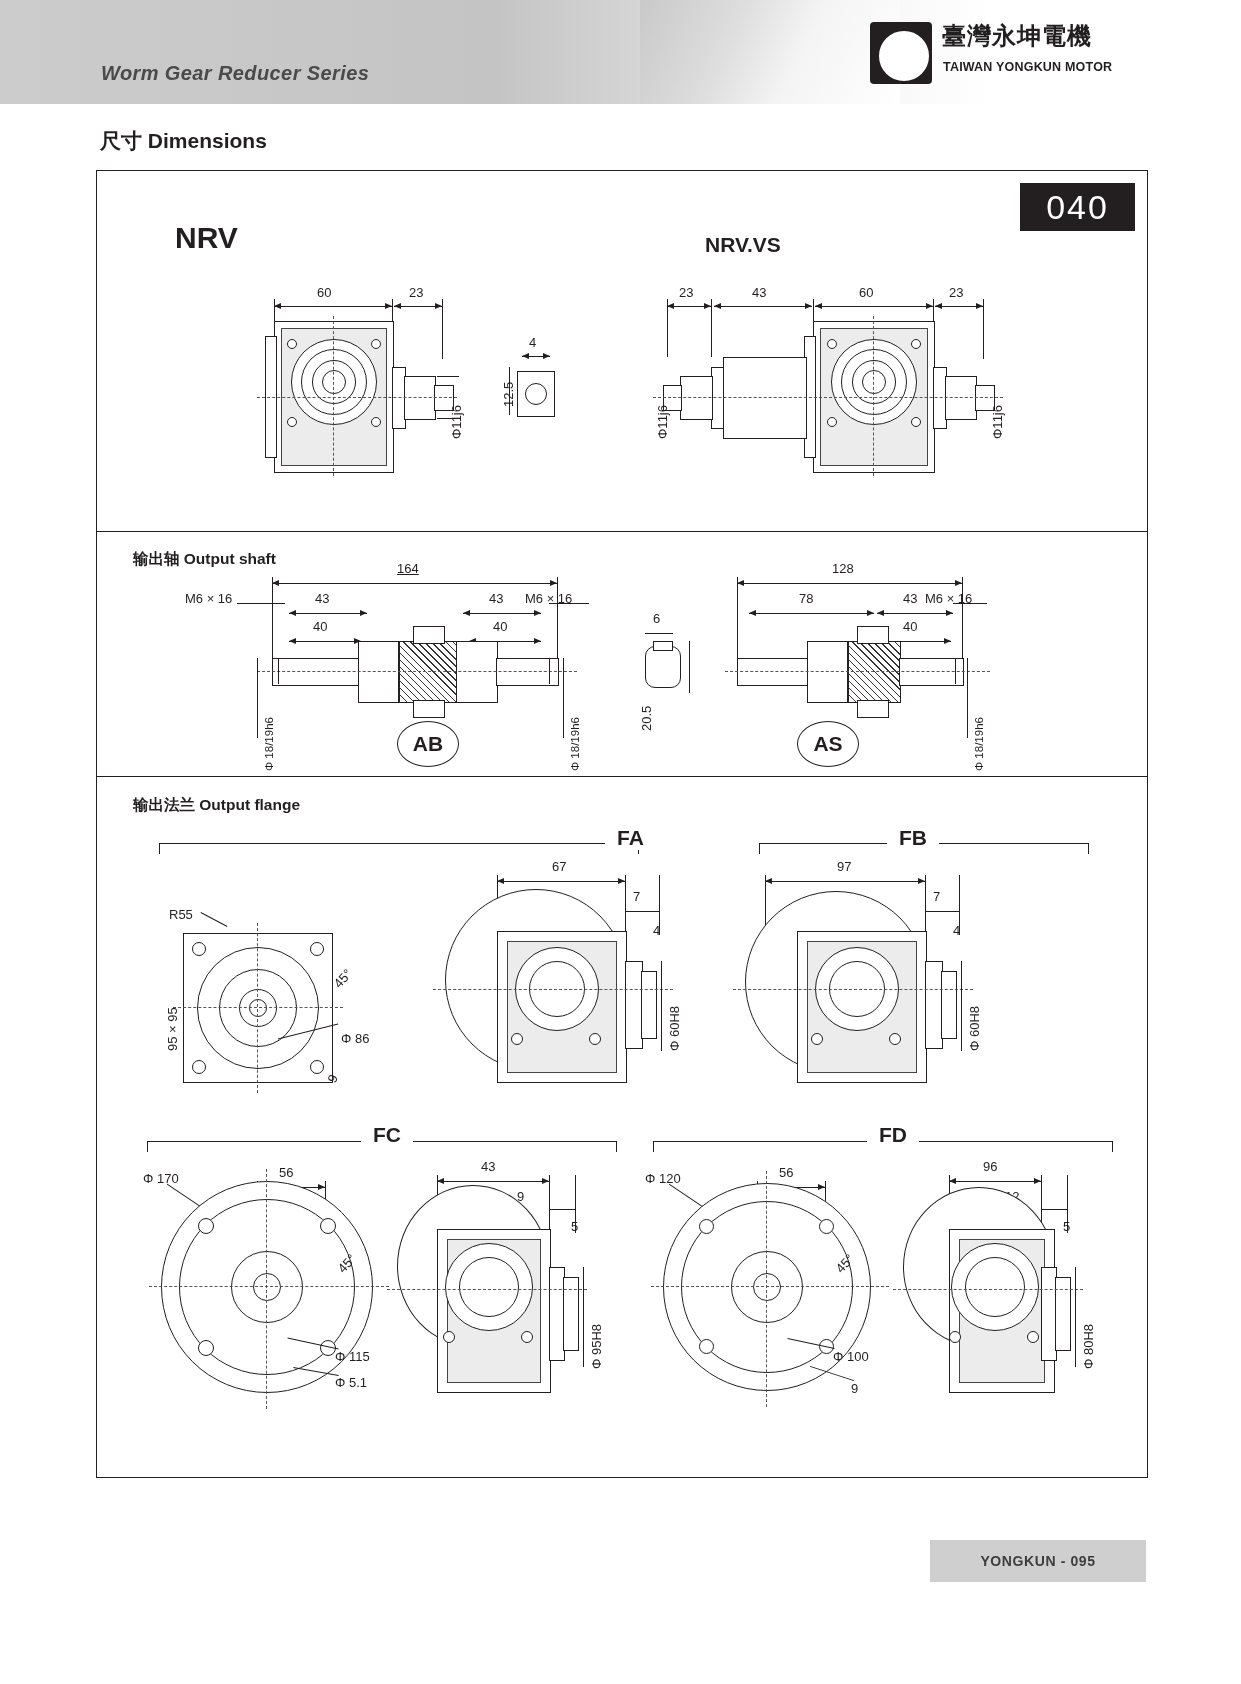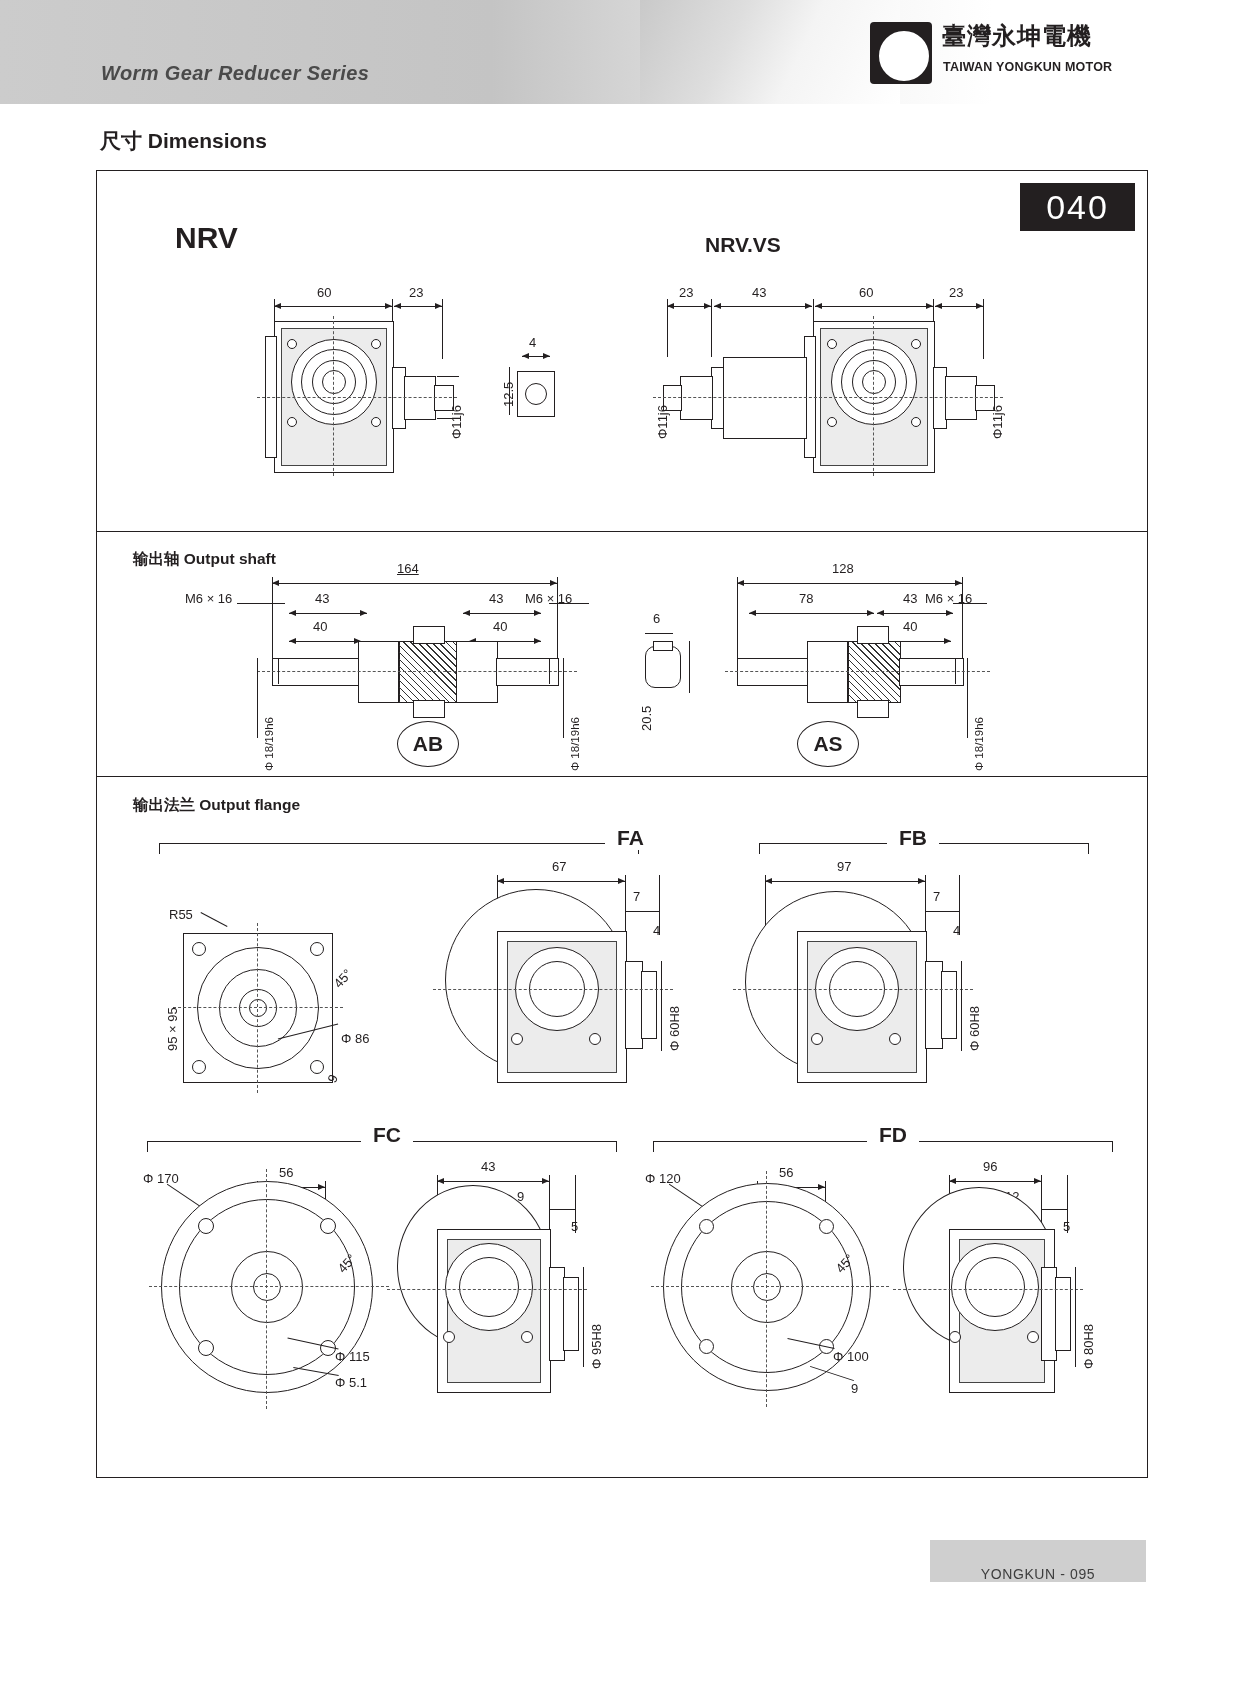--- a/index.html
+++ b/index.html
@@ -60,21 +60,21 @@
   .arrowL{border-right:7px solid #231f20;}
   .arrowR{border-left:7px solid #231f20;}
   .tag-circ{position:absolute;border:1.6px solid #231f20;border-radius:50%;display:flex;align-items:center;justify-content:center;font-size:21px;font-weight:bold;color:#231f20;background:#fff;}
   .brace{position:absolute;border-top:1.4px solid #231f20;}
   .brace:before,.brace:after{content:"";position:absolute;top:0;width:0;height:10px;border-left:1.4px solid #231f20;}
   .brace:before{left:0;}
   .brace:after{right:0;}
 
   
   .footer{position:absolute;left:930px;top:1540px;width:216px;height:42px;background:#cfcfcf;}
-  .footer span{display:block;line-height:42px;text-align:center;font-size:14px;font-weight:normal;color:#3d3d3d;letter-spacing:.6px;margin-top:13px;}
+  .footer span{display:block;line-height:42px;text-align:center;font-size:14px;font-weight:bold;color:#3d3d3d;letter-spacing:.6px;}
 </style>
 </head>
 <body>
 
 <div class="header">
   <div class="darkband"></div>
   <div class="swoosh"></div>
   <div class="title-en">Worm Gear Reducer Series</div>
   <div class="logo-wrap">
     <div class="logo-mark">

